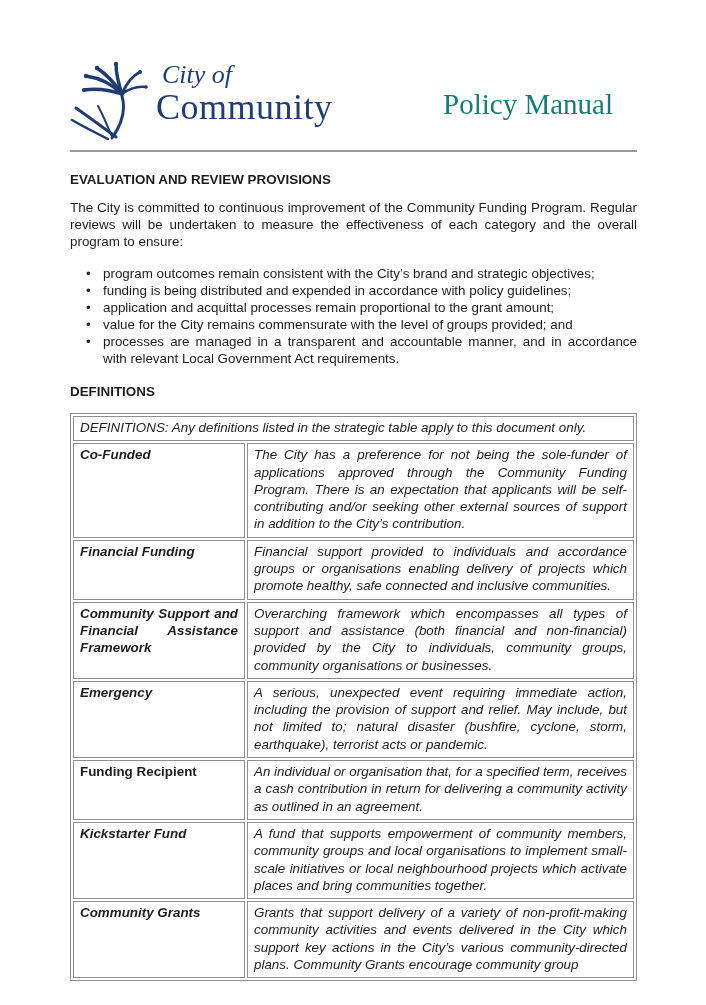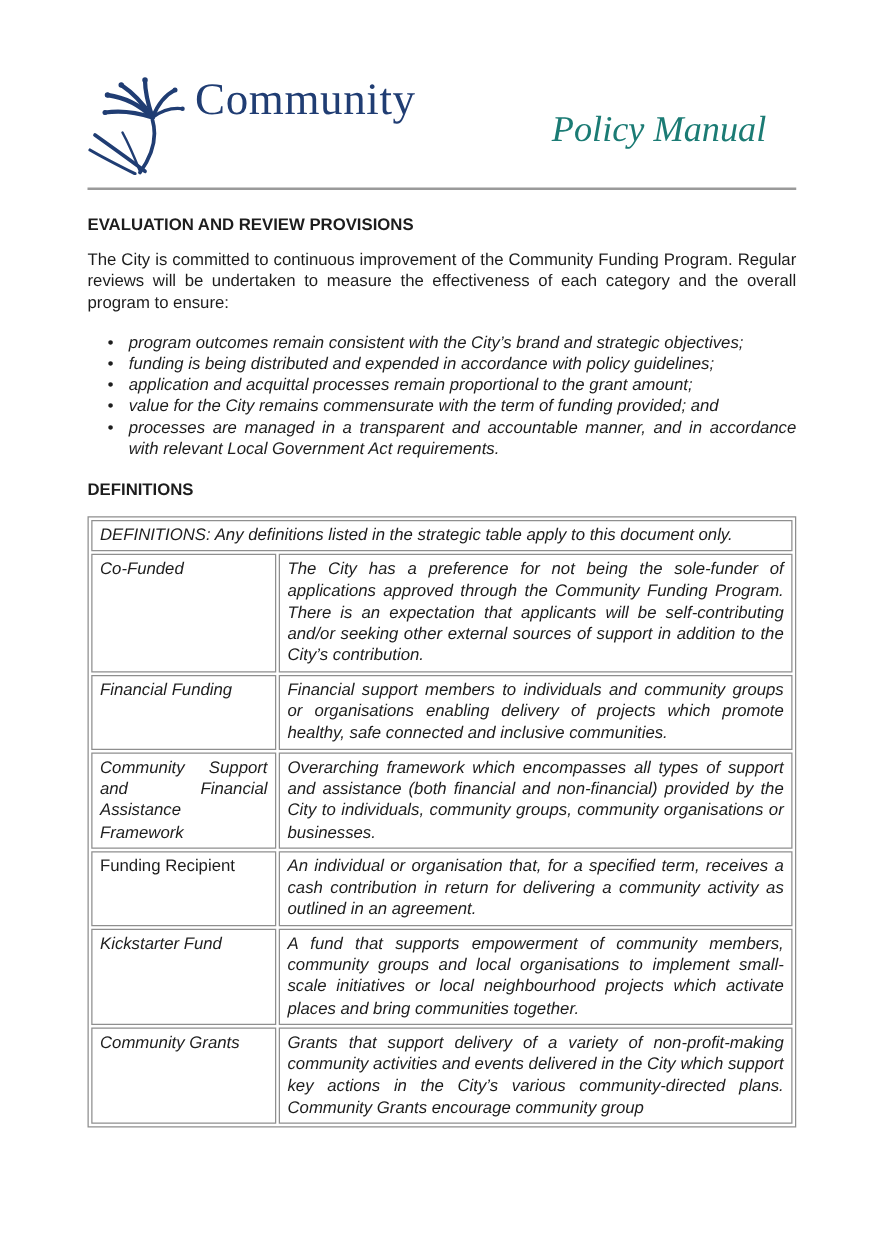--- a/index.html
+++ b/index.html
@@ -22,51 +22,51 @@
   
   .hdr { display: flex; justify-content: space-between; align-items: flex-start; height: 80px; }
   .brand { display: flex; align-items: flex-start; }
   .brand-icon { width: 80px; height: 80px; flex: 0 0 auto; }
   .brand-text { margin-left: 6px; line-height: 1; font-family: "Liberation Serif", serif; color: var(--navy); }
   .city-of { display: block; font-style: italic; font-size: 26px; margin: 2px 0 0 6px; }
   .wanneroo { display: block; font-size: 36px; margin-top: 1px; letter-spacing: 0.5px; }
   .manual-title {
     font-family: "Liberation Serif", serif;
     font-size: 29px; color: var(--teal);
-    margin: 28px 24px 0 0; white-space: nowrap; font-style: italic;
+    margin: 28px 24px 0 0; white-space: nowrap;
   }
   .header-rule { border: none; border-top: 2px solid var(--rule); margin: 10px 0 0 0; }
 
   
   main { margin-top: 19px; font-size: 13.4px; line-height: 17px; }
   .h-section { font-size: 13.4px; font-weight: bold; margin: 16px 0 11px 0; }
   p.para { text-align: justify; margin: 0 0 15px 0; }
   ul.bullets { list-style: none; margin: 0 0 15px 0; padding: 0; }
-  ul.bullets li { position: relative; padding-left: 33px; text-align: justify; font-style: italic; }
+  ul.bullets li { position: relative; padding-left: 33px; text-align: justify; }
   ul.bullets li::before { content: "\2022"; position: absolute; left: 16px; }
 
   
   table.def-table {
     width: 100%;
     border-collapse: separate;
     border-spacing: 2px;
     border: 1px solid var(--line);
     margin-top: 13px;
   }
   table.def-table td {
     border: 1px solid var(--line);
     padding: 2px 6px 4px 6px;
     vertical-align: top;
     font-style: italic;
     font-size: 13.4px;
     line-height: 17.3px;
     text-align: justify;
   }
   td.note-cell { text-align: left; }
-  td.term { width: 148px; font-weight: normal; }
+  td.term { width: 172px; font-weight: bold; }
   td.term.upright { font-style: normal; }
 </style>
 </head>
 <body>
 
 <div class="page">
 
   <header class="hdr">
     <div class="brand">
       <span class="brand-icon">
@@ -90,69 +90,74 @@
             <circle cx="16" cy="16" r="2.2"></circle>
             <circle cx="27" cy="8" r="2.2"></circle>
             <circle cx="46" cy="4" r="2.2"></circle>
             <circle cx="14" cy="30" r="2"></circle>
             <circle cx="70" cy="12" r="2"></circle>
             <circle cx="76" cy="27" r="1.8"></circle>
           </g>
         </svg>
       </span>
       <span class="brand-text">
+        <span class="city-of">City of</span>
         <span class="wanneroo">Community</span>
       </span>
     </div>
     <div class="manual-title">Policy Manual</div>
   </header>
 
   <hr class="header-rule">
 
   <main>
     <div class="h-section">EVALUATION AND REVIEW PROVISIONS</div>
 
     <p class="para">The City is committed to continuous improvement of the Community Funding Program. Regular reviews will be undertaken to measure the effectiveness of each category and the overall program to ensure:</p>
 
     <ul class="bullets" id="bullet-list">
   <li>program outcomes remain consistent with the City’s brand and strategic objectives;</li>
 
   <li>funding is being distributed and expended in accordance with policy guidelines;</li>
 
   <li>application and acquittal processes remain proportional to the grant amount;</li>
 
-  <li>value for the City remains commensurate with the term of funding provided; and</li>
+  <li>value for the City remains commensurate with the level of groups provided; and</li>
 
   <li>processes are managed in a transparent and accountable manner, and in accordance with relevant Local Government Act requirements.</li>
 </ul>
 
 
     <div class="h-section">DEFINITIONS</div>
 
     <table class="def-table">
       <tbody id="def-rows">
         <tr>
           <td colspan="2" class="note-cell">DEFINITIONS: Any definitions listed in the strategic table apply to this document only.</td>
         </tr>
 
   <tr>
     <td class="term">Co-Funded</td>
     <td class="def">The City has a preference for not being the sole-funder of applications approved through the Community Funding Program. There is an expectation that applicants will be self-contributing and/or seeking other external sources of support in addition to the City’s contribution.</td>
   </tr>
 
   <tr>
     <td class="term">Financial Funding</td>
-    <td class="def">Financial support members to individuals and community groups or organisations enabling delivery of projects which promote healthy, safe connected and inclusive communities.</td>
+    <td class="def">Financial support provided to individuals and accordance groups or organisations enabling delivery of projects which promote healthy, safe connected and inclusive communities.</td>
   </tr>
 
   <tr>
     <td class="term">Community Support and Financial Assistance Framework</td>
     <td class="def">Overarching framework which encompasses all types of support and assistance (both financial and non-financial) provided by the City to individuals, community groups, community organisations or businesses.</td>
   </tr>
 
+  <tr>
+    <td class="term">Emergency</td>
+    <td class="def">A serious, unexpected event requiring immediate action, including the provision of support and relief. May include, but not limited to; natural disaster (bushfire, cyclone, storm, earthquake), terrorist acts or pandemic.</td>
+  </tr>
 
   <tr>
     <td class="term upright">Funding Recipient</td>
     <td class="def">An individual or organisation that, for a specified term, receives a cash contribution in return for delivering a community activity as outlined in an agreement.</td>
   </tr>
 
   <tr>
     <td class="term">Kickstarter Fund</td>
     <td class="def">A fund that supports empowerment of community members, community groups and local organisations to implement small-scale initiatives or local neighbourhood projects which activate places and bring communities together.</td>
   </tr>

